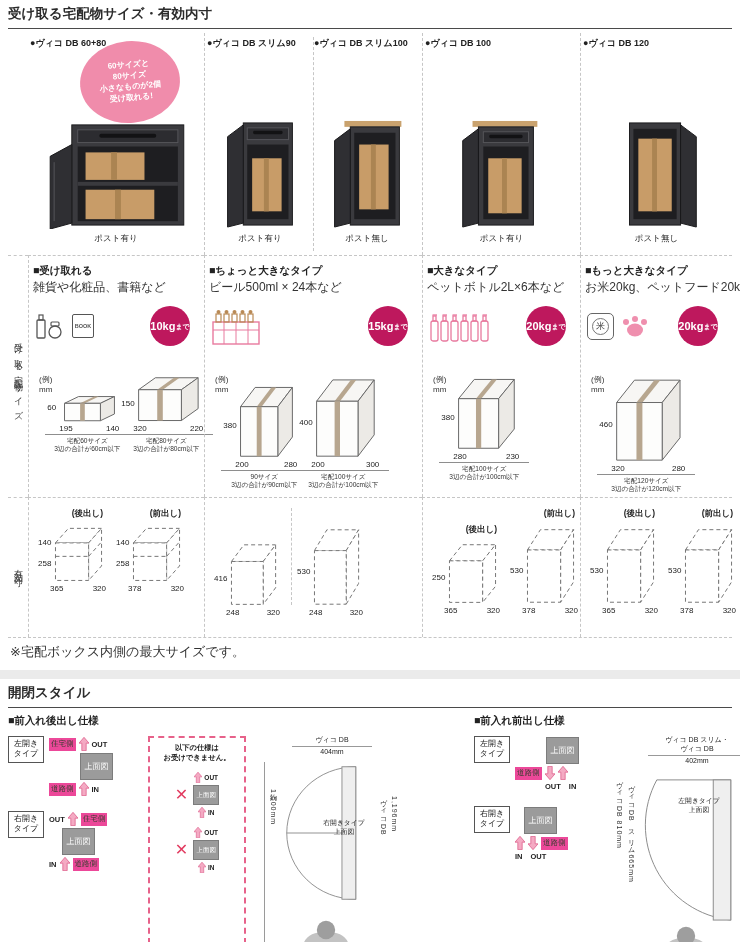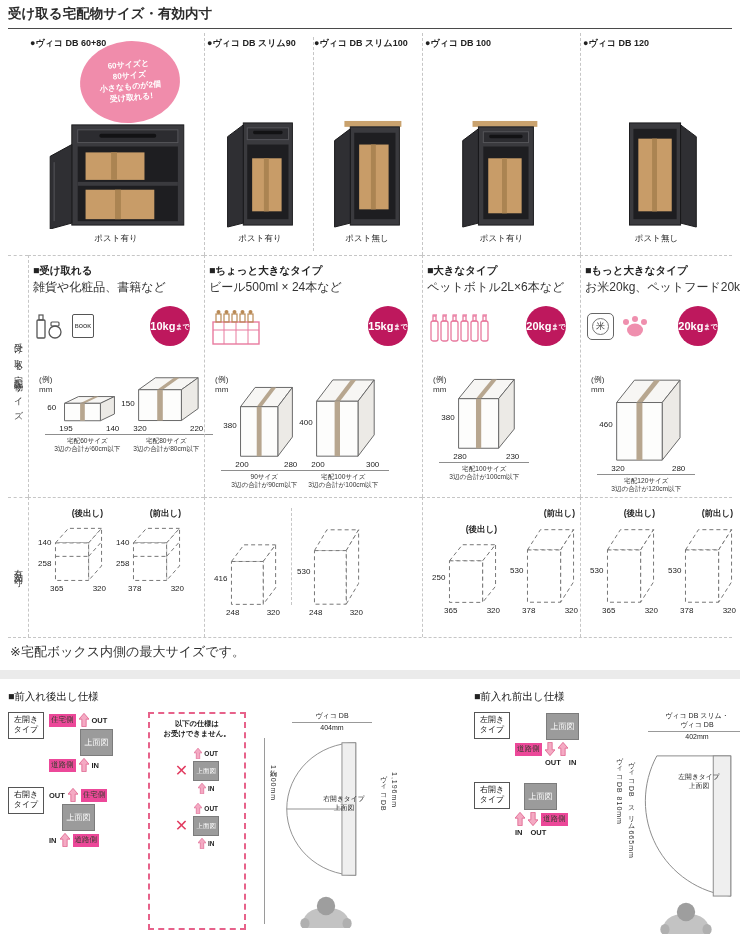--- a/index.html
+++ b/index.html
@@ -52,21 +52,21 @@
   .inner-figs{display:flex;align-items:flex-end;gap:30px;margin:6px 0 18px 24px}
   .ifig{display:flex;flex-direction:column;align-items:flex-end}
   .ifig.sep{border-left:1px dashed #c6c6c6;padding-left:22px;margin-left:-16px}
   .ihead{font-size:8.5px;font-weight:bold;height:12px;margin-bottom:5px}
   .footnote1{grid-column:1/-1;font-size:13px;color:#333;padding:5px 0 3px 2px}
   .band{height:9px;background:#ebebeb;margin-top:6px}
   
   .sec2-row{display:flex;gap:14px;margin-top:6px}
   .half.left{width:452px;flex:none}
   .half.right{flex:1}
-  .blk-title{font-size:10.5px;font-weight:normal;margin-bottom:8px}
+  .blk-title{font-size:10.5px;font-weight:bold;margin-bottom:8px}
   .blk-row{display:flex;gap:10px}
   .types{width:130px;flex:none}
   .typeblock{display:flex;gap:5px;margin-bottom:14px;align-items:flex-start}
   .typelabel{width:36px;border:1px solid #555;font-size:8px;line-height:1.3;text-align:center;padding:2px 1px;flex:none}
   .mini,.mini2{display:flex;flex-direction:column}
   .mrow{display:flex;align-items:center;gap:3px;margin:1px 0}
   .tag{background:#ec4899;color:#2e3e2a;font-size:7.5px;padding:1.5px 2px;white-space:nowrap;flex:none}
   .tagspace{width:28px;flex:none}
   .dir{font-size:7.5px;font-weight:bold}
   .tv{width:33px;height:27px;background:#9b9b9b;border:1px solid #7c7c7c;color:#fff;font-size:8px;
@@ -538,20 +538,21 @@
       </div>
     </div>
 
     <div class="footnote1 rowsep">※宅配ボックス内側の最大サイズです。</div>
   </div>
 </section>
 
 <div class="band"></div>
 
 <section class="sec">
+  <h1 class="sec-title">開閉スタイル</h1>
 
   <div class="sec2-row">
 
     <div class="half left">
       <div class="blk-title">■前入れ後出し仕様</div>
       <div class="blk-row">
         <div class="types">
           <div class="typeblock">
             <div class="typelabel">左開きタイプ</div>
             <div class="mini">

